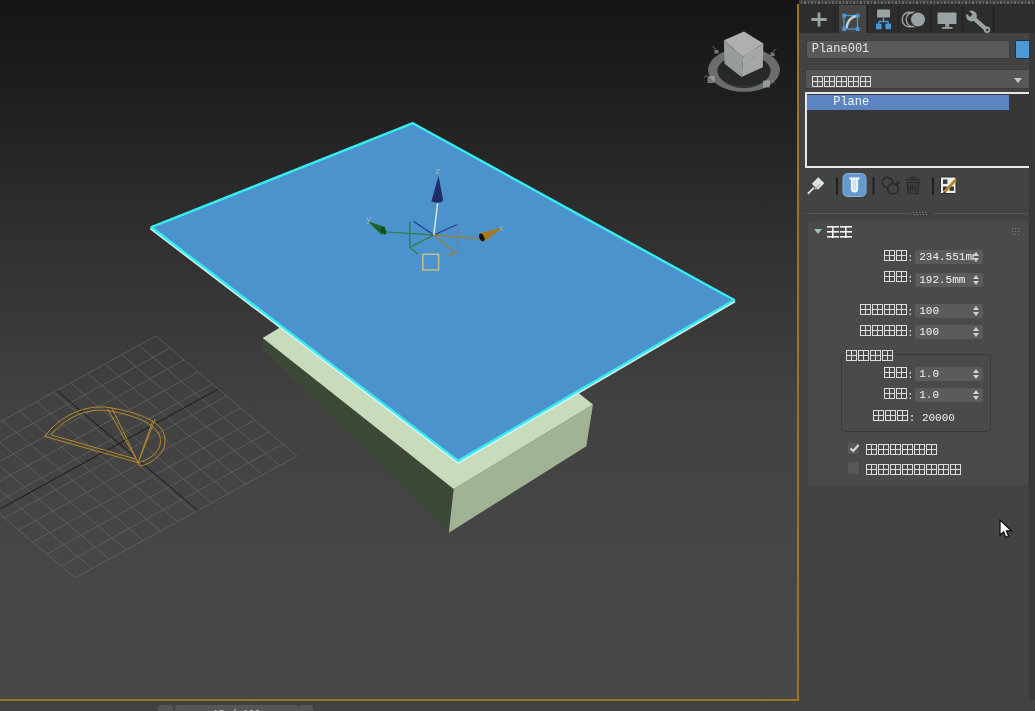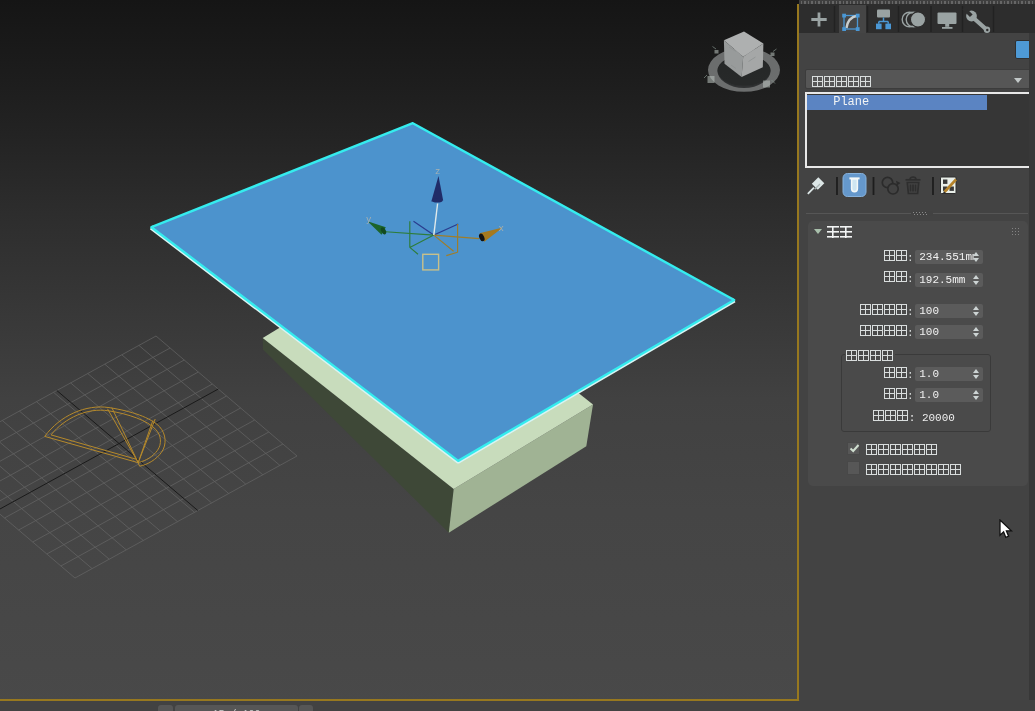--- a/index.html
+++ b/index.html
@@ -193,29 +193,30 @@
 
 <g fill="#9aa3a3">
 <circle cx="172.5" cy="12" r="5.4"></circle>
 <line x1="174.5" y1="14" x2="188" y2="26" stroke="#9aa3a3" stroke-width="4.2" stroke-linecap="round"></line>
 <circle cx="188" cy="25.8" r="3.2"></circle>
 </g>
 <rect x="-1.9" y="-1" width="3.8" height="11" transform="translate(165.2,4.7) rotate(-45)" fill="#2d2d2d"></rect>
 <circle cx="188.3" cy="26" r="1.2" fill="#2d2d2d"></circle>
 </svg>
 
+<div class="abs" style="left:6.5px;top:40px;width:204px;height:18.5px;background:#5a5a5a;border:1px solid #3c3c3c;border-radius:2px;color:#e2e6e6;font-size:12px;line-height:16.5px;padding-left:5px">Plane001</div>
 <div class="abs" style="left:215.5px;top:40px;width:17px;height:18.5px;background:#4e9ad6;border-radius:2px;border:1px solid #303030"></div>
 
 <div class="abs" style="left:5.5px;top:69px;width:226px;height:19.5px;background:#565656;border:1px solid #3c3c3c;border-radius:2px">
 <div class="abs" style="left:6px;top:4px"><i class="c"></i><i class="c"></i><i class="c"></i><i class="c"></i><i class="c"></i></div>
 <div class="abs" style="right:8px;top:8px;width:0;height:0;border-left:4.5px solid transparent;border-right:4.5px solid transparent;border-top:5px solid #c2c8c8"></div>
 </div>
 
 <div class="abs" style="left:6px;top:92px;width:226px;height:76px;background:#363636;border:2px solid #e8e8e8">
-<div class="abs" style="left:0;top:1px;width:180px;height:15px;background:#5b84c2;color:#f2f4f4;font-size:12px;line-height:15px;padding-left:26px">Plane</div>
+<div class="abs" style="left:0;top:1px;width:202px;height:15px;background:#5b84c2;color:#f2f4f4;font-size:12px;line-height:15px;padding-left:26px">Plane</div>
 </div>
 
 <svg class="abs" style="left:0;top:170px" width="236" height="30" viewBox="0 0 236 30">
 <g stroke="#1d1d1d" stroke-width="1.8">
 <line x1="38" y1="7" x2="38" y2="25"></line>
         <line x1="74.5" y1="7" x2="74.5" y2="25"></line>
 <line x1="134" y1="7" x2="134" y2="25"></line>
 </g>
 
 <polygon points="12.8,13.8 19.3,7.3 25.3,13.3 18.8,19.8" fill="#dce6e6"></polygon>

